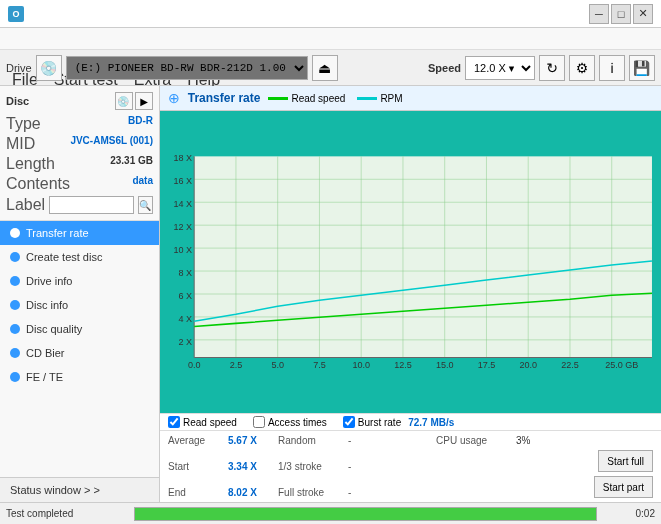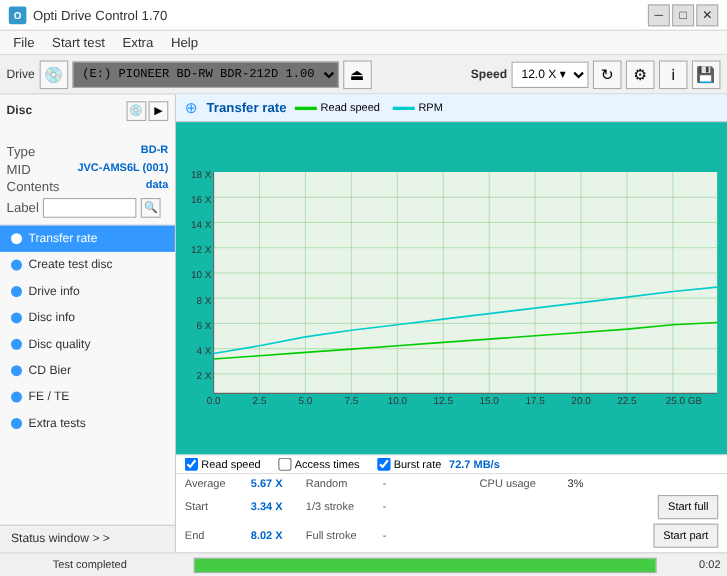--- a/index.html
+++ b/index.html
@@ -8,42 +8,42 @@
     
     .titlebar { background: #fff; display: flex; align-items: center; justify-content: space-between; padding: 4px 8px; border-bottom: 1px solid #ccc; height: 28px; }
     .titlebar-left { display: flex; align-items: center; gap: 6px; }
     .titlebar-icon { width: 16px; height: 16px; background: #3399cc; border-radius: 2px; display: inline-flex; align-items: center; justify-content: center; color: white; font-size: 9px; font-weight: bold; }
     .titlebar-title { font-size: 12px; font-weight: normal; color: #333; }
     .titlebar-controls { display: flex; gap: 2px; }
     .titlebar-btn { width: 20px; height: 20px; border: 1px solid #aaa; background: #e0e0e0; cursor: pointer; display: flex; align-items: center; justify-content: center; font-size: 11px; color: #333; }
 
     
     .menubar { background: #f8f8f8; display: flex; gap: 0; padding: 2px 4px; border-bottom: 1px solid #ddd; height: 22px; }
-    .menu-item { padding: 2px 8px; cursor: pointer; font-size: 12px; color: #333; }
+    .menu-item { padding: 2px 8px; cursor: pointer; font-size: 16px; color: #333; margin-top: 39px; }
 
     
     .toolbar { background: #f0f0f0; display: flex; align-items: center; padding: 3px 6px; border-bottom: 1px solid #ccc; height: 36px; gap: 4px; }
     .toolbar-label { font-size: 11px; color: #333; font-weight: normal; }
     .toolbar-drive-select { display: flex; align-items: center; gap: 4px; flex: 1; }
     .drive-dropdown { height: 24px; border: 1px solid #aaa; background: #737373; font-size: 11px; padding: 0 4px; min-width: 200px; font-family: Liberation Mono, monospace; }
     .toolbar-icon-btn { width: 26px; height: 26px; border: 1px solid #aaa; background: #f8f8f8; cursor: pointer; display: flex; align-items: center; justify-content: center; font-size: 14px; }
     .speed-label { font-size: 11px; color: #333; font-weight: bold; margin-left: 8px; }
     .speed-dropdown { height: 24px; border: 1px solid #aaa; background: white; font-size: 11px; padding: 0 4px; width: 70px; }
 
     
     .main-layout { display: flex; height: calc(524px - 28px - 22px - 36px - 22px); }
 
     
     .sidebar { width: 160px; background: #f8f8f8; border-right: 1px solid #ccc; display: flex; flex-direction: column; }
     .disc-section { padding: 6px; border-bottom: 1px solid #ddd; }
-    .disc-header { display: flex; align-items: center; justify-content: space-between; margin-bottom: 20px; }
+    .disc-header { display: flex; align-items: center; justify-content: space-between; margin-bottom: 4px; }
     .disc-title { font-size: 11px; font-weight: bold; color: #333; }
     .disc-icons { display: flex; gap: 2px; }
     .disc-info-row { display: flex; justify-content: space-between; padding: 1px 0; }
-    .disc-info-label { color: #555; font-size: 12px; }
+    .disc-info-label { color: #555; font-size: 16px; }
     .disc-info-value { color: #0066cc; font-size: 10px; font-weight: bold; }
     .disc-info-value.dark { color: #333; }
     .label-row { display: flex; align-items: center; gap: 4px; padding-top: 2px; }
     .label-input { height: 18px; border: 1px solid #aaa; background: white; font-size: 10px; padding: 0 2px; width: 85px; }
 
     
     .nav-items { flex: 1; display: flex; flex-direction: column; }
     .nav-item { padding: 6px 10px; cursor: pointer; font-size: 11px; color: #333; display: flex; align-items: center; gap: 6px; }
     .nav-item.active { background: #3399ff; color: white; }
     .nav-item .nav-dot { width: 10px; height: 10px; border-radius: 50%; background: #3399ff; flex-shrink: 0; }
@@ -64,46 +64,45 @@
     .chart-container { flex: 1; position: relative; padding: 4px; background: #14b8a6; }
     .chart-svg { width: 100%; height: 100%; }
 
     
     .chart-footer { padding: 2px 8px; border-top: 1px solid #ddd; display: flex; align-items: center; gap: 16px; font-size: 10px; }
     .checkbox-item { display: flex; align-items: center; gap: 3px; }
     .burst-rate-val { color: #0066cc; font-weight: bold; margin-left: 4px; }
 
     
     .stats-section { border-top: 1px solid #ddd; padding: 2px 8px; }
-    .stats-row { display: flex; align-items: center; padding: 2px 0; font-size: 10px; }
+    .stats-row { display: flex; align-items: flex-end; padding: 2px 0; font-size: 10px; }
     .stat-label { width: 60px; color: #555; }
     .stat-value { width: 50px; color: #0066cc; font-weight: bold; }
     .stat-label2 { width: 70px; color: #555; }
     .stat-value2 { width: 60px; color: #555; }
     .stat-label3 { width: 80px; color: #555; margin-left: 28px; }
     .stat-value3 { color: #333; }
     .action-btn { height: 22px; border: 1px solid #aaa; background: #f0f0f0; cursor: pointer; font-size: 10px; padding: 0 8px; margin-left: auto; white-space: nowrap; }
 
     
     .statusbar { height: 22px; background: #f0f0f0; border-top: 1px solid #ccc; display: flex; align-items: center; padding: 0 6px; gap: 8px; }
-    .status-text { font-size: 10px; color: #333; width: 120px; margin-left: 42px; }
+    .status-text { font-size: 10px; color: #333; width: 120px; }
     .progress-container { flex: 1; height: 14px; background: #ddd; border: 1px solid #aaa; }
     .progress-bar { height: 100%; background: #44cc44; }
     .status-time { font-size: 10px; color: #333; width: 50px; text-align: right; }
 
     select { appearance: auto; }
     input[type="checkbox"] { width: 12px; height: 12px; }
   </style>
 </head>
 <body>
 
 <div class="titlebar">
   <div class="titlebar-left">
     <div class="titlebar-icon">O</div>
-    <span class="titlebar-title">Opti Drive Control 1.70</span>
   </div>
   <div class="titlebar-controls">
     <div class="titlebar-btn">─</div>
     <div class="titlebar-btn">□</div>
     <div class="titlebar-btn close-btn">✕</div>
   </div>
 </div>
 
 <div class="menubar">
   <div class="menu-item">File</div>
@@ -145,20 +144,24 @@
       </div>
       <div class="disc-info-row">
         <span class="disc-info-label">Type</span>
         <span class="disc-info-value">BD-R</span>
       </div>
       <div class="disc-info-row">
         <span class="disc-info-label">MID</span>
         <span class="disc-info-value">JVC-AMS6L (001)</span>
       </div>
       <div class="disc-info-row">
+        <span class="disc-info-label">Length</span>
+        <span class="disc-info-value dark">23.31 GB</span>
+      </div>
+      <div class="disc-info-row">
         <span class="disc-info-label">Contents</span>
         <span class="disc-info-value">data</span>
       </div>
       <div class="label-row">
         <span class="disc-info-label">Label</span>
         <input type="text" class="label-input" style="">
         <div class="toolbar-icon-btn" style="width:18px;height:18px;font-size:10px;">🔍</div>
       </div>
     </div>
 
@@ -183,24 +186,20 @@
         <div class="nav-dot"></div>
         <span>Disc quality</span>
       </div>
       <div class="nav-item">
         <div class="nav-dot"></div>
         <span>CD Bier</span>
       </div>
       <div class="nav-item">
         <div class="nav-dot"></div>
         <span>FE / TE</span>
-      </div>
-      <div class="nav-item">
-        <div class="nav-dot"></div>
-        <span>Extra tests</span>
       </div>
     </div>
 
     <div class="status-window-btn">
       <span>Status window &gt; &gt;</span>
     </div>
   </div>
 
   <div class="content-area">
 

